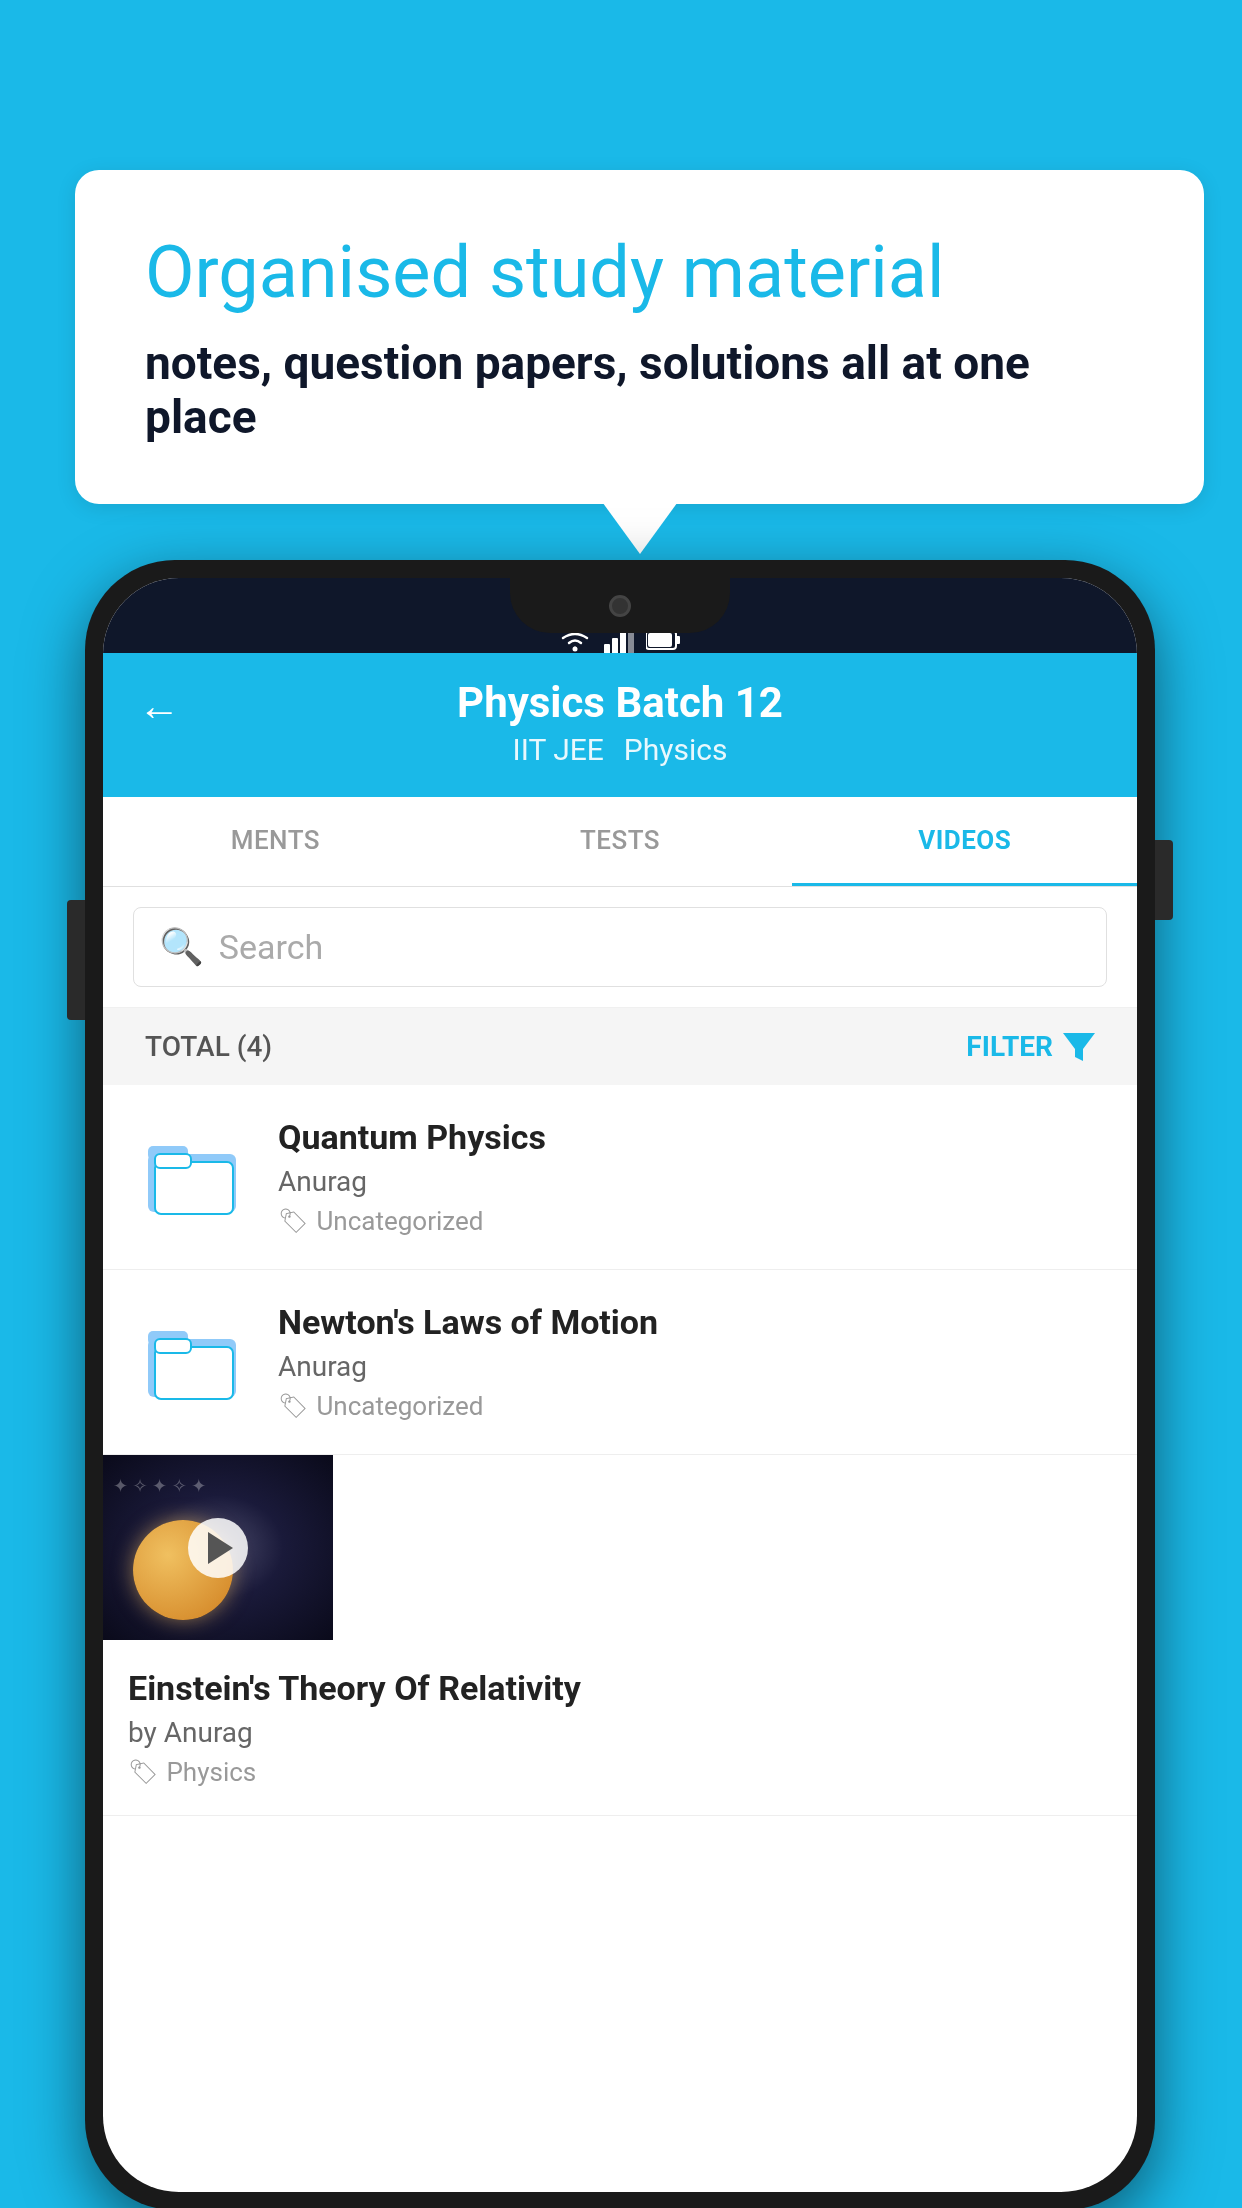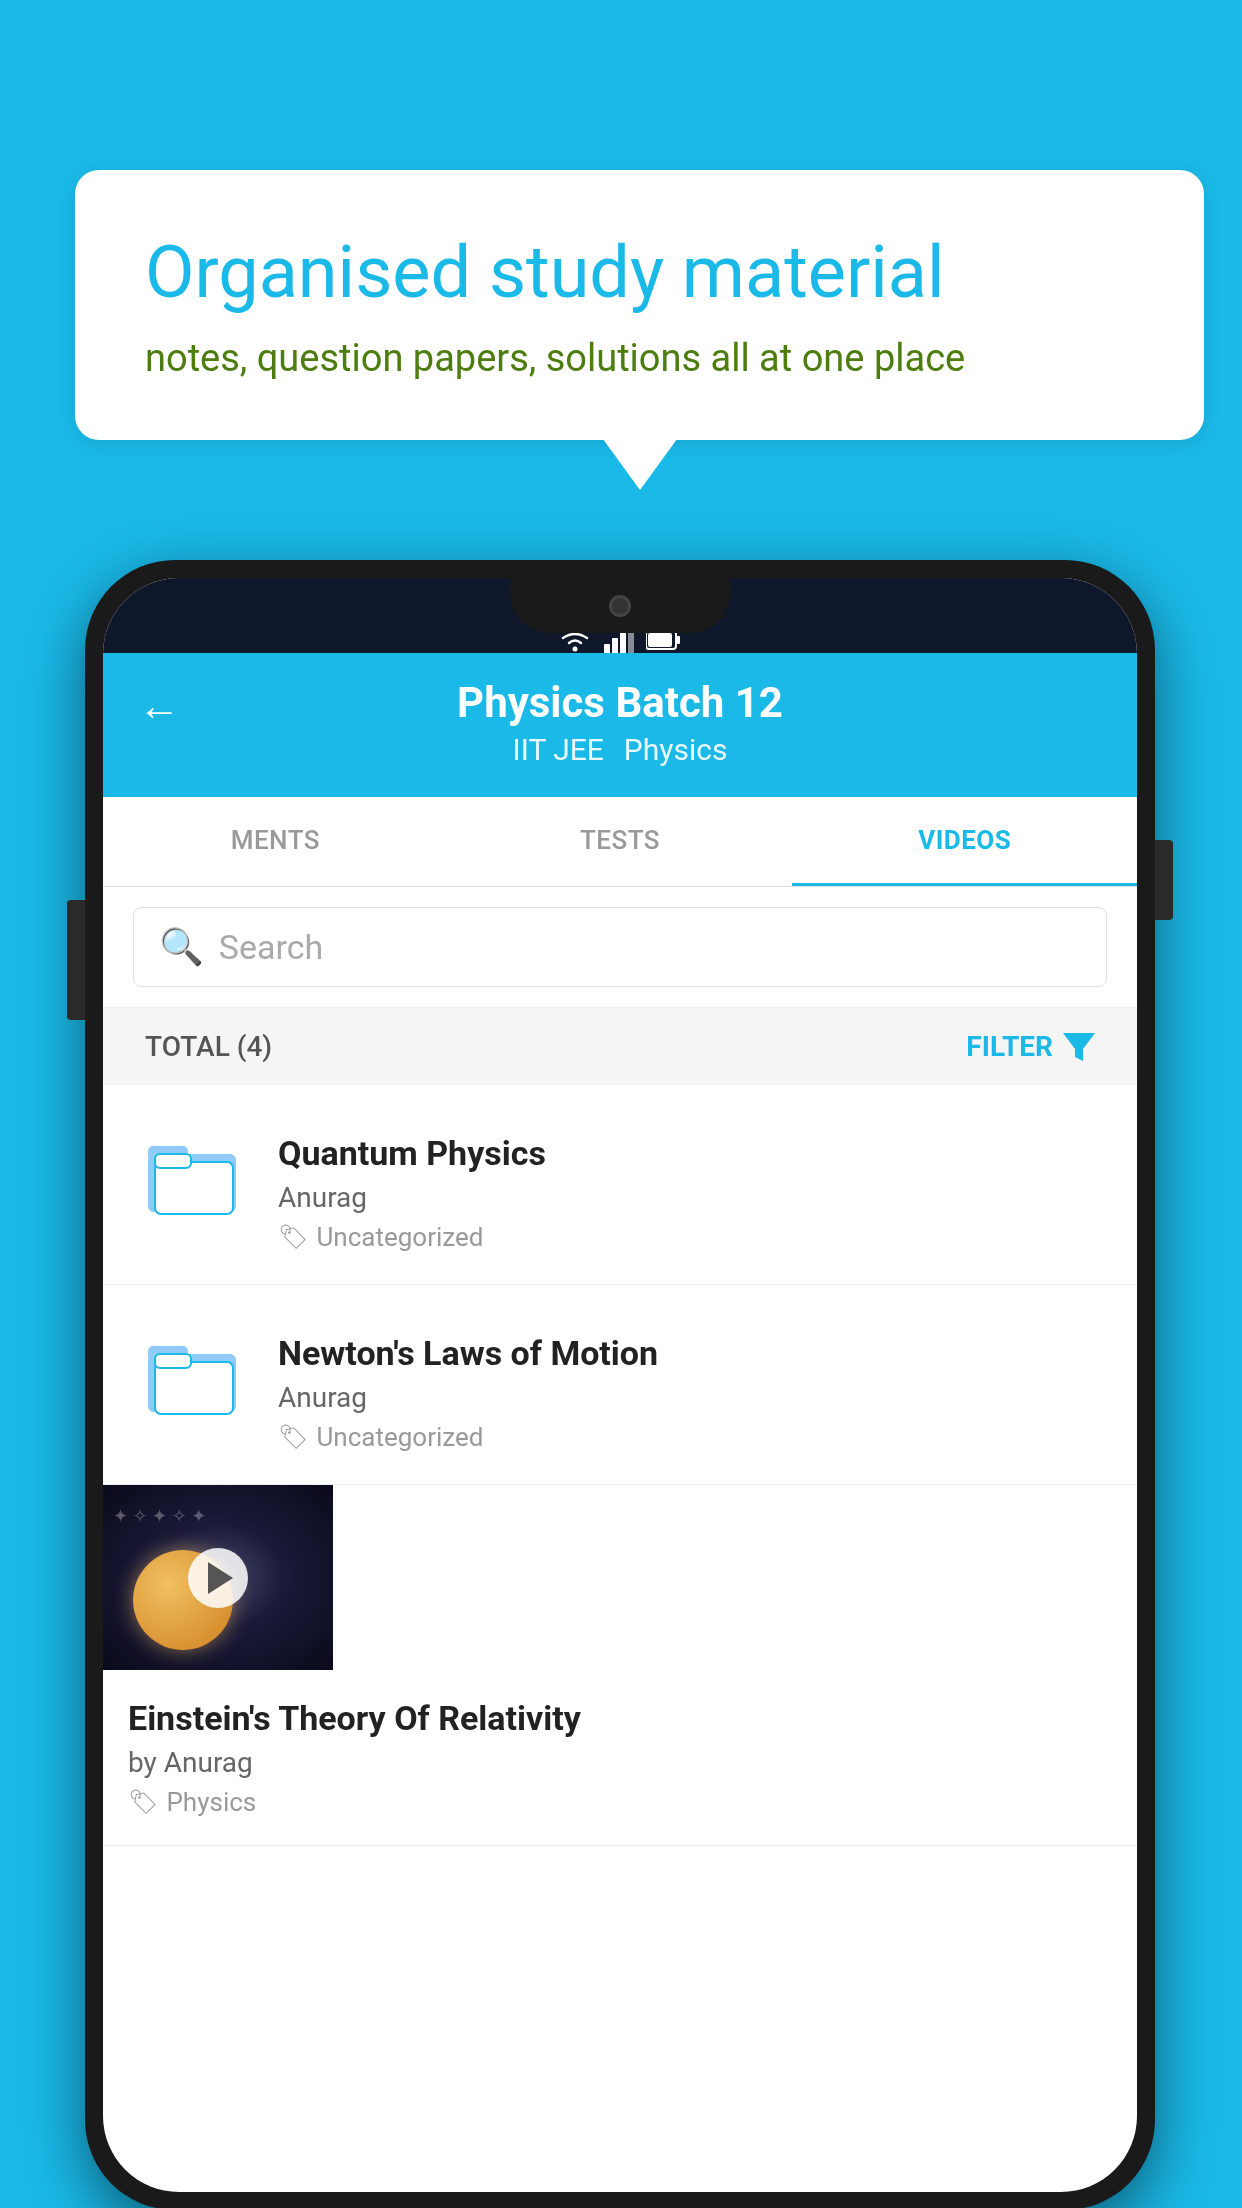--- a/index.html
+++ b/index.html
@@ -40,23 +40,23 @@
 
     .speech-bubble-title {
       font-size: 72px;
       font-weight: 400;
       color: #1ab9e8;
       line-height: 1.2;
       margin-bottom: 20px;
     }
 
     .speech-bubble-subtitle {
-      font-size: 38px;
-      color: #4d7c0f;
-      font-weight: 400;
+      font-size: 46px;
+      color: #0f172a;
+      font-weight: 700;
     }
 
     
     .phone-wrapper {
       position: absolute;
       top: 560px;
       left: 85px;
       width: 1070px;
       height: 1650px;
     }
@@ -291,21 +291,20 @@
 
     .video-info {
       flex: 1;
     }
 
     .video-title {
       font-size: 34px;
       font-weight: 700;
       color: #222;
       margin-bottom: 8px;
-      margin-top: 16px;
     }
 
     .video-author {
       font-size: 28px;
       color: #666;
       margin-bottom: 8px;
     }
 
     .video-tag {
       display: flex;

